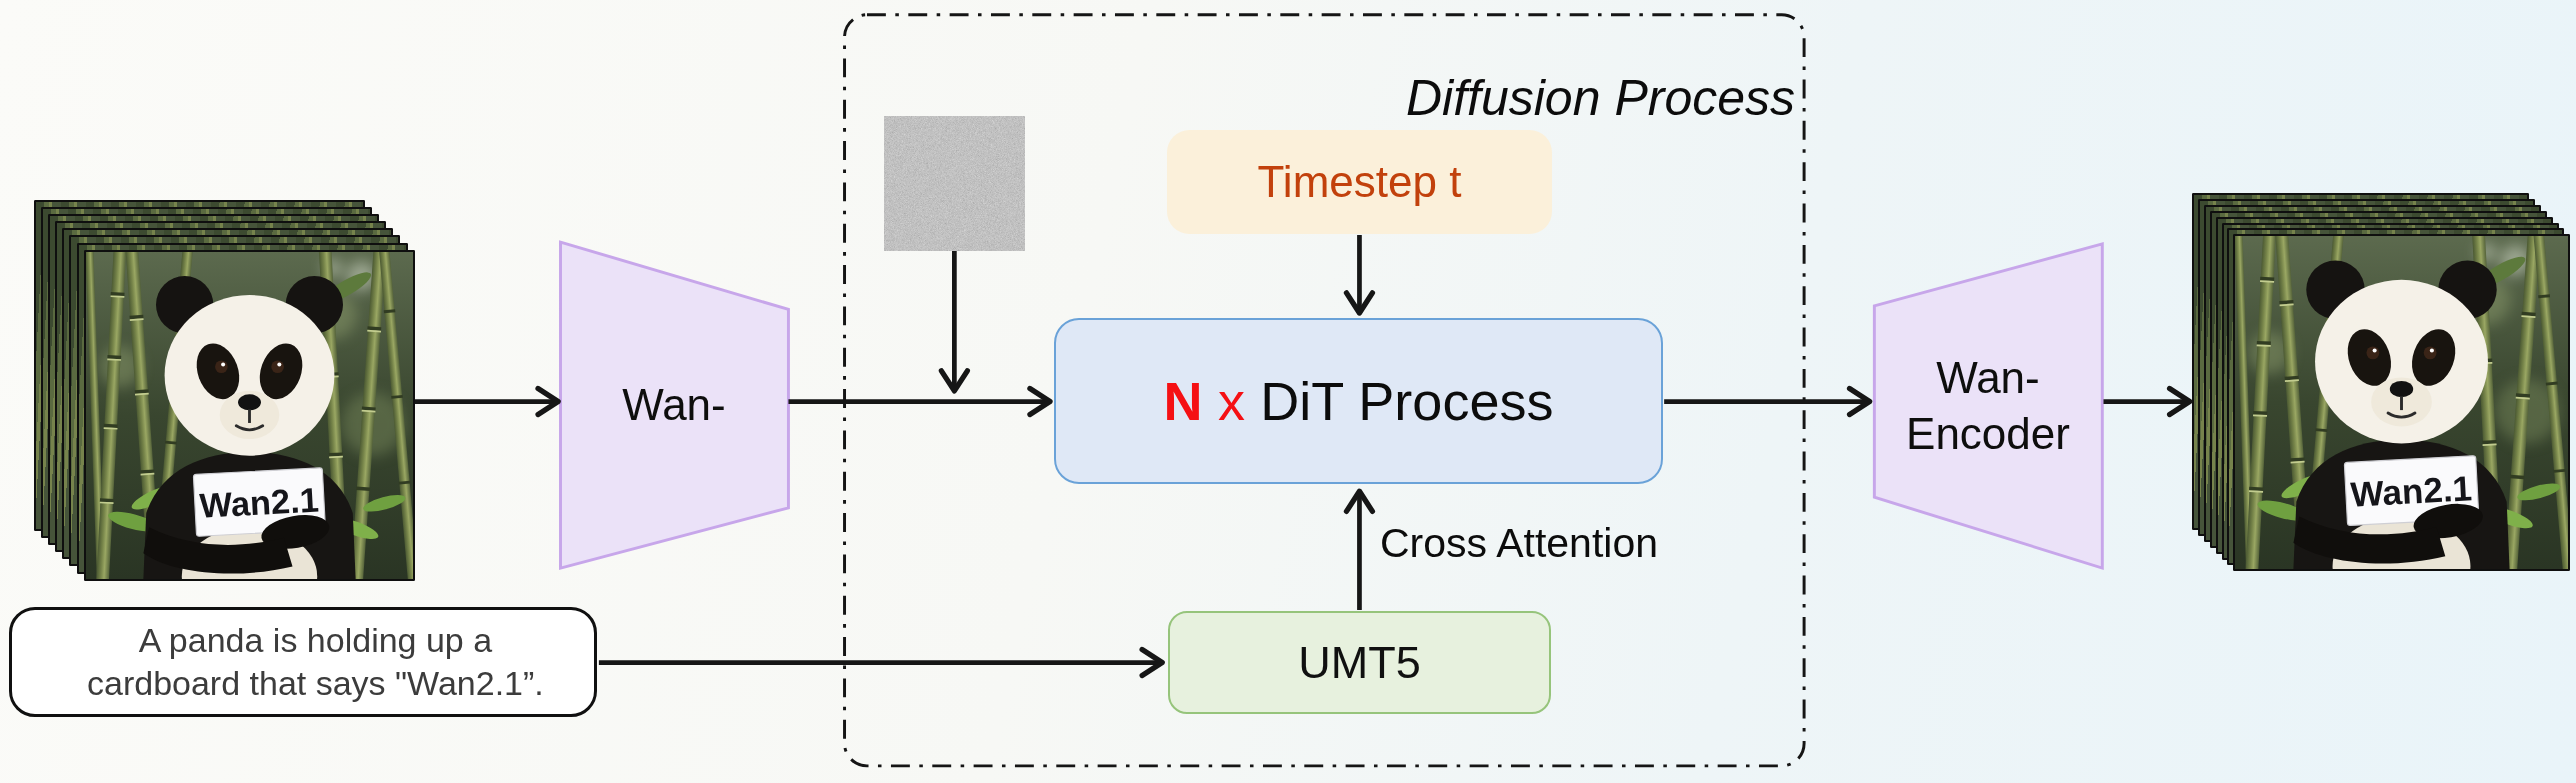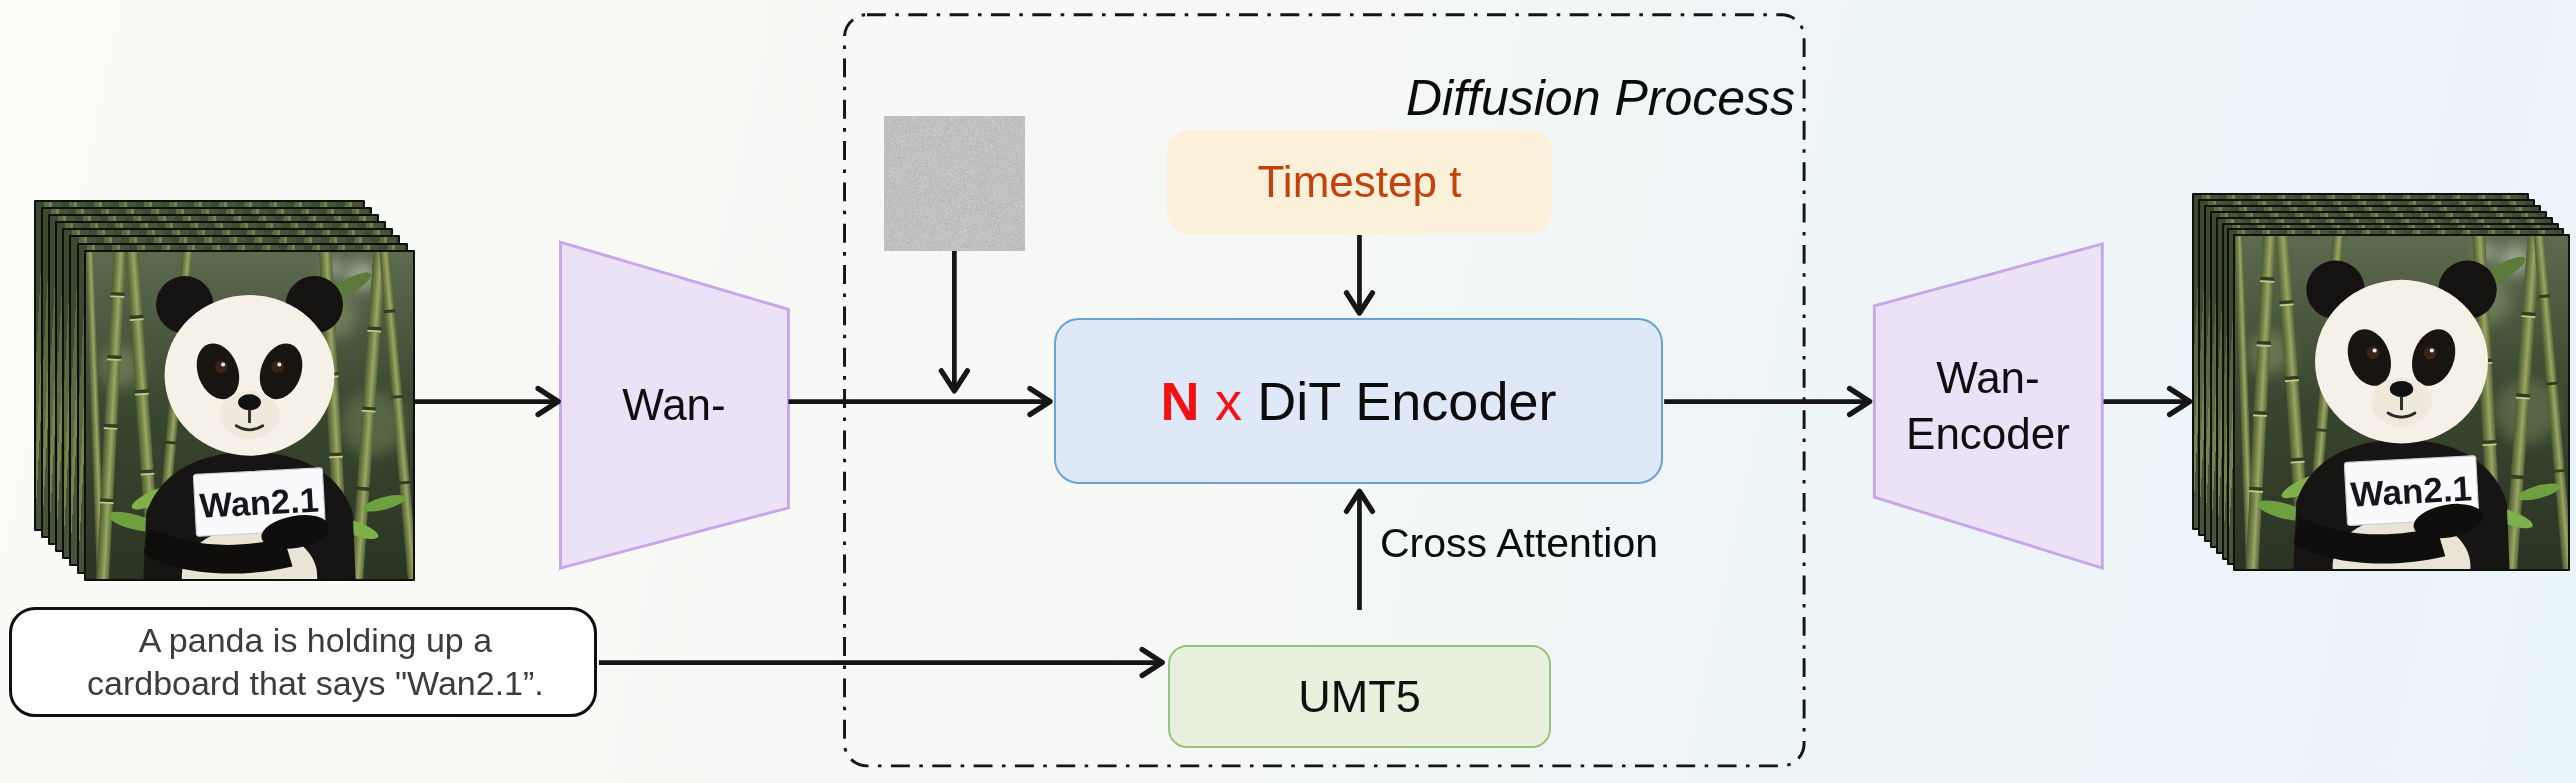--- a/index.html
+++ b/index.html
@@ -29,21 +29,21 @@
   #dit-box .rest{color:#0c0c0c;}
   #timestep-box{
     left:1167px;top:130px;width:385px;height:104px;
     background:var(--timestep-fill,#fbf0da);
     border-radius:22.4px;font-size:44px;font-weight:500;color:#c2410c;
   }
   #umt5-box{
     left:1168px;top:611px;width:383px;height:103px;
     background:var(--umt5-fill,#e7f1de);
     border:2.4px solid var(--umt5-border,#96c47b);
-    border-radius:19px;font-size:45px;font-weight:500;color:#101010;margin-top:34px;
+    border-radius:19px;font-size:45px;font-weight:500;color:#101010;
   }
   #prompt-box{
     left:9.4px;top:607px;width:588px;height:110px;
     background:#ffffff;border:3px solid #101010;border-radius:26px;
     flex-direction:column;font-size:34px;line-height:43px;color:#3c3c3c;
     text-align:center;
     padding-left:24px;
   }
   .trap-label{
     position:absolute;display:flex;flex-direction:column;align-items:center;justify-content:center;
@@ -111,21 +111,21 @@
           <feFuncB type="linear" slope="0.55" intercept="0.26"></feFuncB>
         </feComponentTransfer>
       </filter>
       <rect width="238" height="228" fill="#8a8a8a" filter="url(#nz)"></rect>
     </svg>
   </div>
 
   <div id="dit-box" class="box">
     <span class="n">N</span>
     <span class="times">x</span>
-    <span class="rest">DiT Encoder</span>
+    <span class="rest">DiT Process</span>
   </div>
 
   <div id="timestep-box" class="box">
     <span>Timestep t</span>
   </div>
 
   <div id="umt5-box" class="box">
     <span>UMT5</span>
   </div>
 

